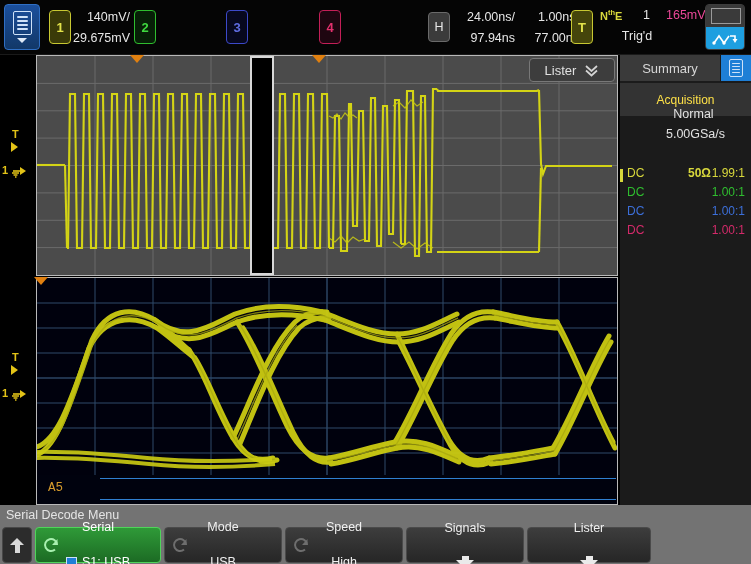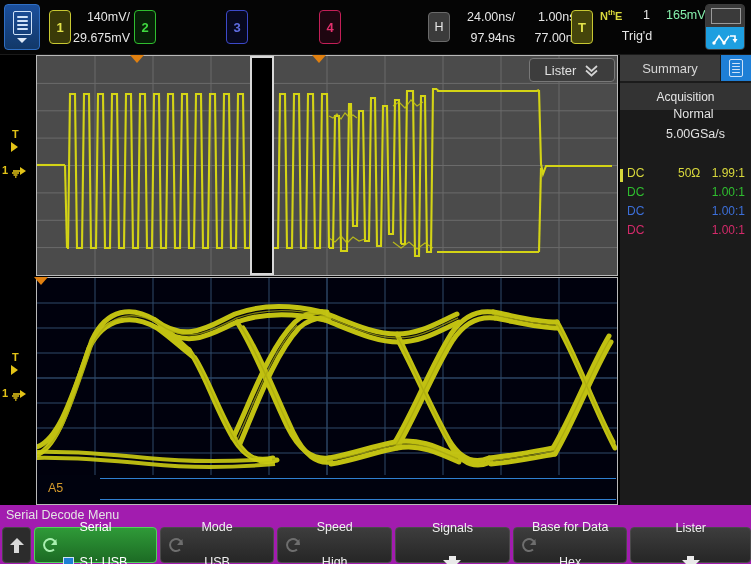--- a/index.html
+++ b/index.html
@@ -59,21 +59,21 @@
 
   .t-box {
     position: absolute; left: 571px; top: 10px; width: 22px; height: 34px;
     background: #45450b; border: 1.6px solid #c8c832; border-radius: 4px;
     color: #e3e34a; font-size: 13px; font-weight: bold;
     display: flex; align-items: center; justify-content: center;
   }
   .trg-mode { position: absolute; left: 600px; top: 8px; color: #d8d83c; font-size: 11px; font-weight: bold; }
   .trg-mode sup { font-size: 7.5px; vertical-align: super; }
   .trg-src { position: absolute; left: 643px; top: 8px; color: #e6e6e6; font-size: 12.5px; }
-  .trg-lvl { position: absolute; left: 666px; top: 8px; color: #86efac; font-size: 12.5px; }
+  .trg-lvl { position: absolute; left: 666px; top: 8px; color: #ec4899; font-size: 12.5px; }
   .trg-state { position: absolute; left: 596px; top: 29px; width: 82px; text-align: center; color: #e6e6e6; font-size: 12.5px; }
 
   .tb-right-btn {
     position: absolute; right: 6px; top: 4px; width: 40px; height: 46px;
     border-radius: 4px; overflow: hidden; background: #2a2a2a; border: 1px solid #3d3d3d;
   }
   .trb-top { height: 22px; background: #3a3a3a; position: relative; }
   .mini-grid { position: absolute; left: 5px; top: 3px; width: 30px; height: 16px;
     border: 1px solid #9a9a9a;
     background:
@@ -83,21 +83,21 @@
   .trb-bot { height: 24px; background: #1e9fe0; display: flex; align-items: center; justify-content: center; }
   .trb-bot svg { display: block; }
 
   
   .scope-area { position: absolute; left: 0; top: 55px; width: 751px; height: 450px; background: #000; }
 
   .grid-left { position: absolute; left: 0; top: 0; width: 36px; height: 450px; background: #000; }
 
   .pane { position: absolute; left: 36px; width: 582px; border: 1px solid #b9b9b9; }
   .pane-top { top: 0; height: 221px; background: #4b4b4b; }
-  .pane-bot { top: 222px; height: 228px; background: #00010d; }
+  .pane-bot { top: 222px; height: 228px; background: #00010d; font-family: Liberation Mono, monospace; }
 
   .gridlines { position: absolute; inset: 0; pointer-events: none; }
 
   
   .mk { position: absolute; color: #e3c317; font-size: 11px; font-weight: bold; }
   .tri-r { width: 0; height: 0; border-top: 5px solid transparent; border-bottom: 5px solid transparent;
     border-left: 7px solid #e3c317; position: absolute; }
   .gnd-mark { position: absolute; color: #e3c317; font-size: 11px; font-weight: bold; white-space: nowrap; }
 
   .lister-btn {
@@ -132,35 +132,35 @@
     color: #d6d6d6; font-size: 13px; display: flex; align-items: center; justify-content: center;
   }
   .sum-icon {
     position: absolute; left: 101px; top: 0; width: 30px; height: 26px; background: #1f7fd6;
     display: flex; align-items: center; justify-content: center;
   }
   .sum-icon .doc-icon { width: 14px; height: 18px; border-width: 1.3px; gap: 1.8px; padding: 0 2.2px; }
   .sum-icon .doc-icon i { height: 1.3px; }
 
   .sum-sect {
-    position: absolute; left: 0; width: 131px; height: 27px; background: #333333;
-    color: #e5e5e5; font-size: 12px; display: flex; align-items: center; justify-content: center;
+    position: absolute; left: 0; width: 131px; height: 33px; background: #333333;
+    color: #fde047; font-size: 12px; display: flex; align-items: center; justify-content: center;
   }
   .sum-row {
     position: absolute; left: 0; width: 131px; height: 20px;
     color: #e2e2e2; font-size: 12.5px; display: flex; align-items: center; justify-content: center;
   }
   .chan-row { position: absolute; left: 0; width: 131px; height: 19px; font-size: 12px; }
   .chan-row .cpl { position: absolute; left: 7px; }
-  .chan-row .imp { position: absolute; left: 58px; }
+  .chan-row .imp { position: absolute; left: 68px; font-weight: bold; }
   .chan-row .prb { position: absolute; right: 6px; }
   .chan-tick { position: absolute; left: 0; width: 3px; height: 13px; }
 
   
-  .menubar { position: absolute; left: 0; top: 505px; width: 751px; height: 59px; background: #a21caf; }
+  .menubar { position: absolute; left: 0; top: 505px; width: 751px; height: 59px; background: #737373; }
   .menu-title { position: absolute; left: 6px; top: 3px; color: #e4e4e4; font-size: 12.5px; }
   .softkeys { position: absolute; left: 0; top: 21px; width: 751px; height: 38px; display: flex; align-items: center; }
 
   .up-key {
     width: 30px; height: 36px; margin-left: 2px; background: #2c2c2c; border: 1px solid #474747;
     border-radius: 4px; display: flex; align-items: center; justify-content: center;
   }
   .sk {
     height: 36px; margin-left: 3px; border-radius: 4px; position: relative;
     background: linear-gradient(#3d3d3d, #262626); border: 1px solid #4a4a4a;
@@ -519,28 +519,20 @@
       </div>
 
       <div class="sk" style="width:118px;">
         <div class="sk-l1">Signals</div>
         <div class="arrow-wrap">
           <div class="dn-arrow-stem"></div>
           <div class="dn-arrow"></div>
         </div>
       </div>
 
-      <div class="sk" style="width:118px;">
-        <svg class="knob" viewBox="0 0 17 17">
-          <path d="M14 8 A6 6 0 1 0 12 12.5" stroke="#6e6e6e" stroke-width="2" fill="none"></path>
-          <path d="M14.5 2 L14.5 8 L9 8 z" fill="#6e6e6e"></path>
-        </svg>
-        <div class="sk-l1">Base for Data</div>
-        <div class="sk-l2">Hex</div>
-      </div>
 
       <div class="sk" style="width:124px;">
         <div class="sk-l1">Lister</div>
         <div class="arrow-wrap">
           <div class="dn-arrow-stem"></div>
           <div class="dn-arrow"></div>
         </div>
       </div>
     </div>
   </div>

